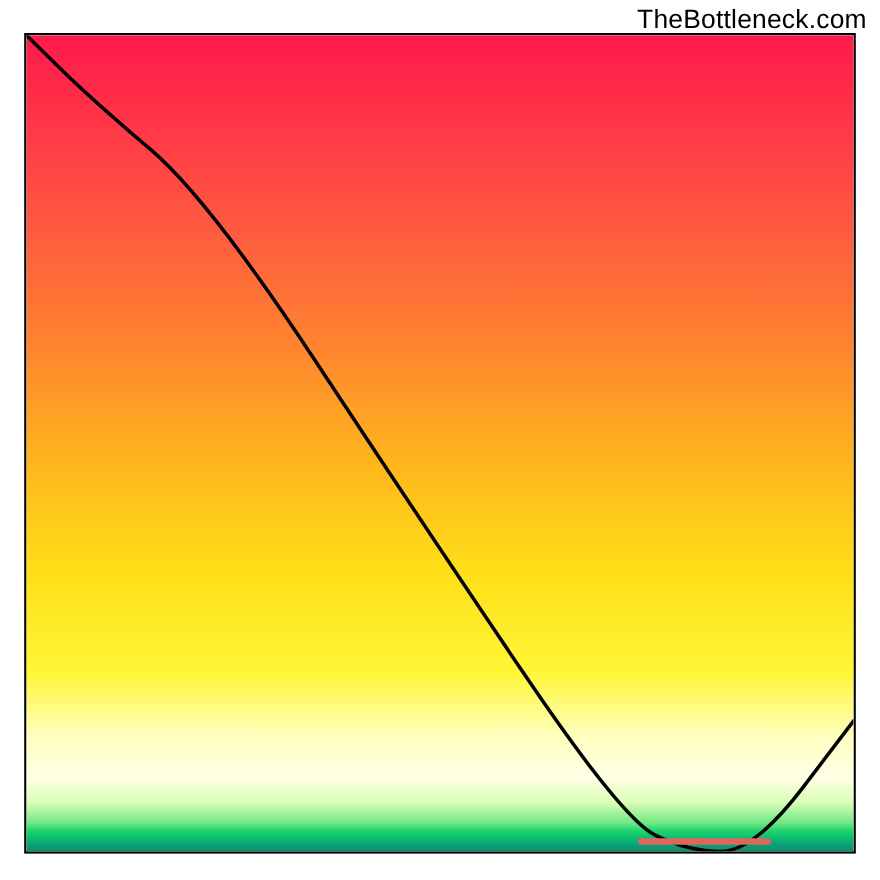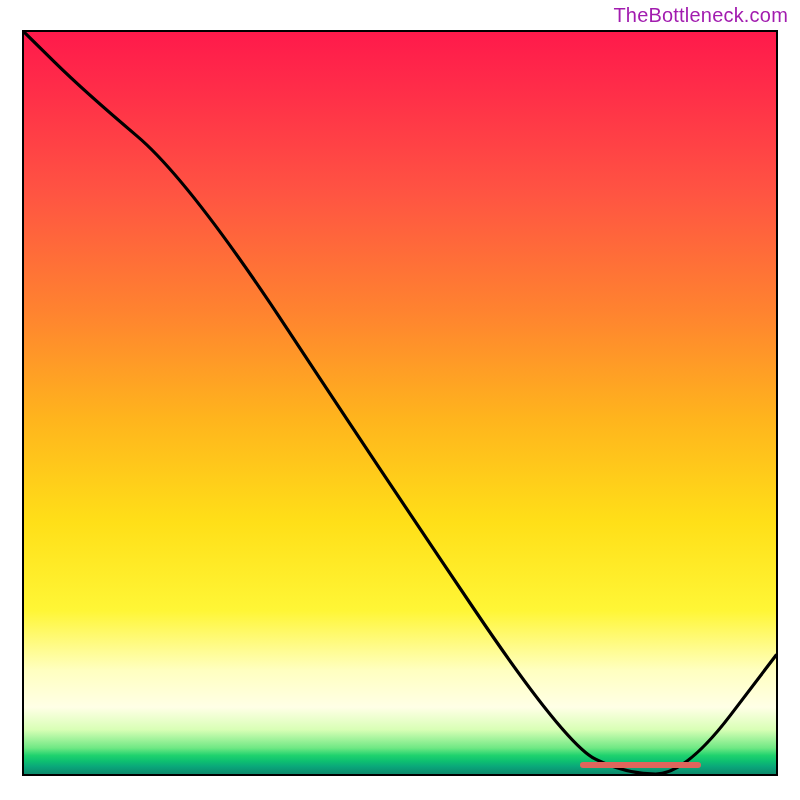--- a/index.html
+++ b/index.html
@@ -13,22 +13,22 @@
   }
   .stage {
     position: relative;
     width: 800px;
     height: 800px;
   }
   .watermark {
     position: absolute;
     top: 4px;
     right: 12px;
-    color: #a21caf;
-    font-size: 20px;
+    color: #000000;
+    font-size: 24px;
     font-weight: 500;
     letter-spacing: 0.2px;
     font-family: Arial, Helvetica, sans-serif;
   }
   .plot {
     position: absolute;
     left: 22px;
     top: 30px;
     width: 756px;
     height: 746px;

